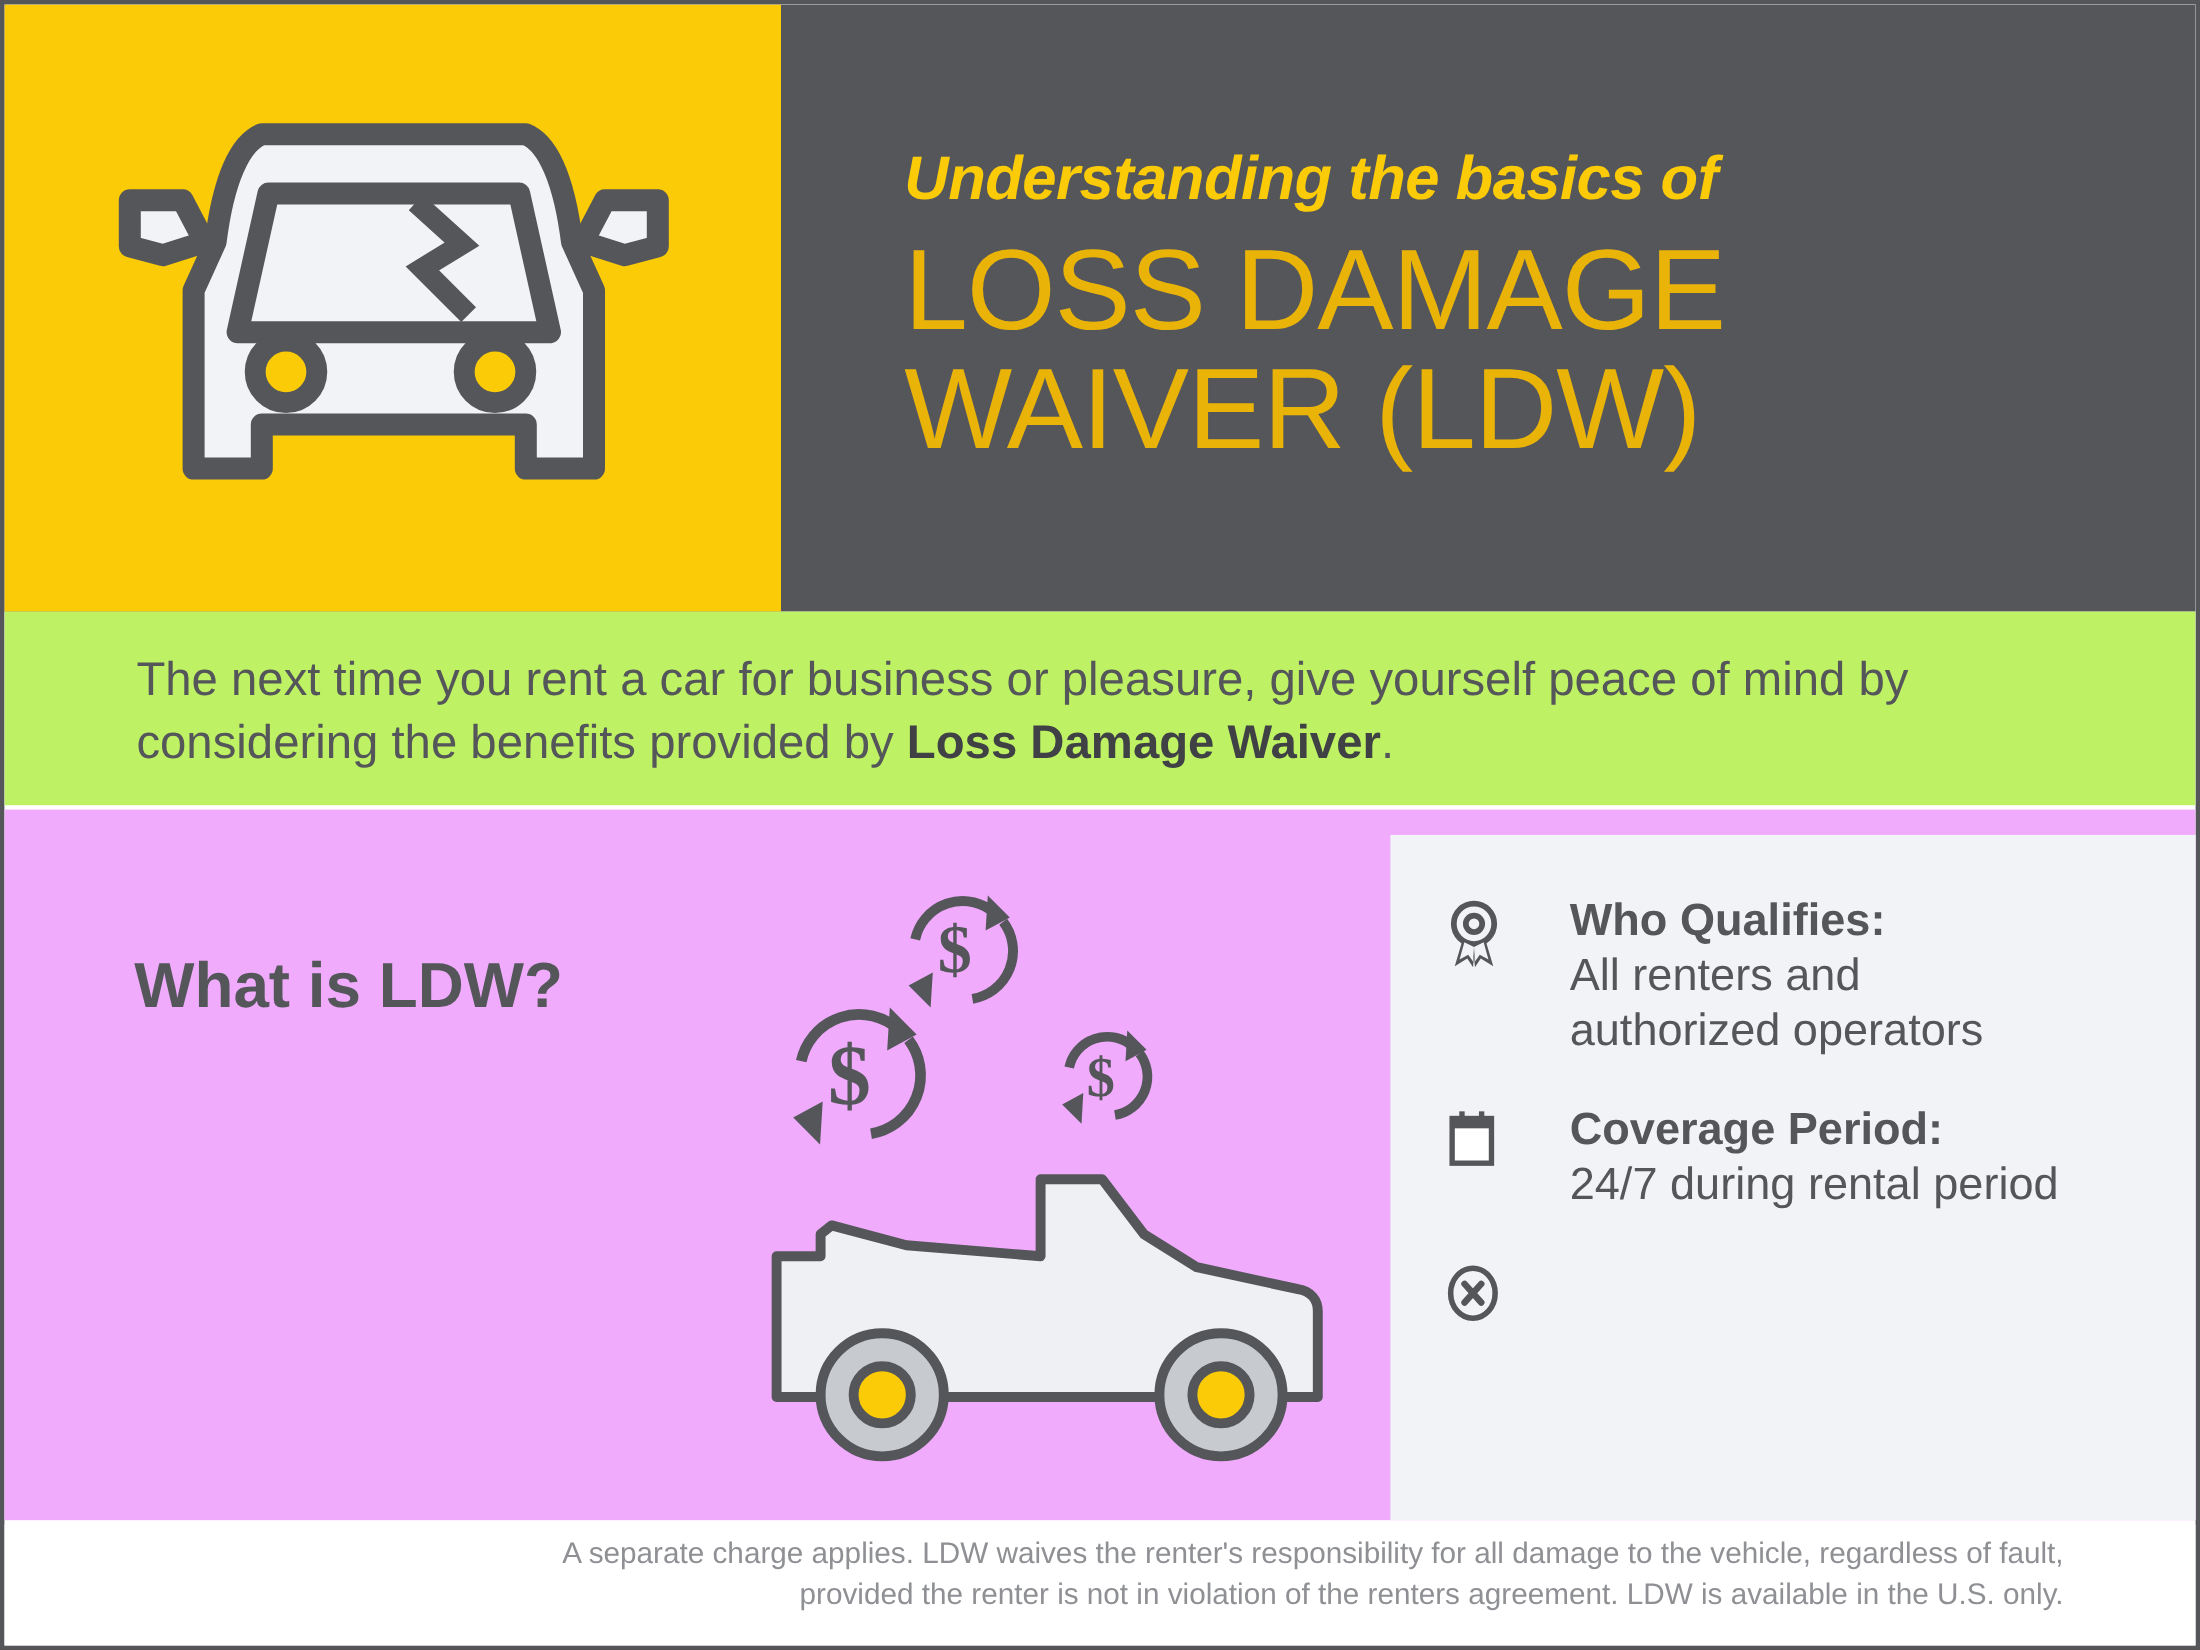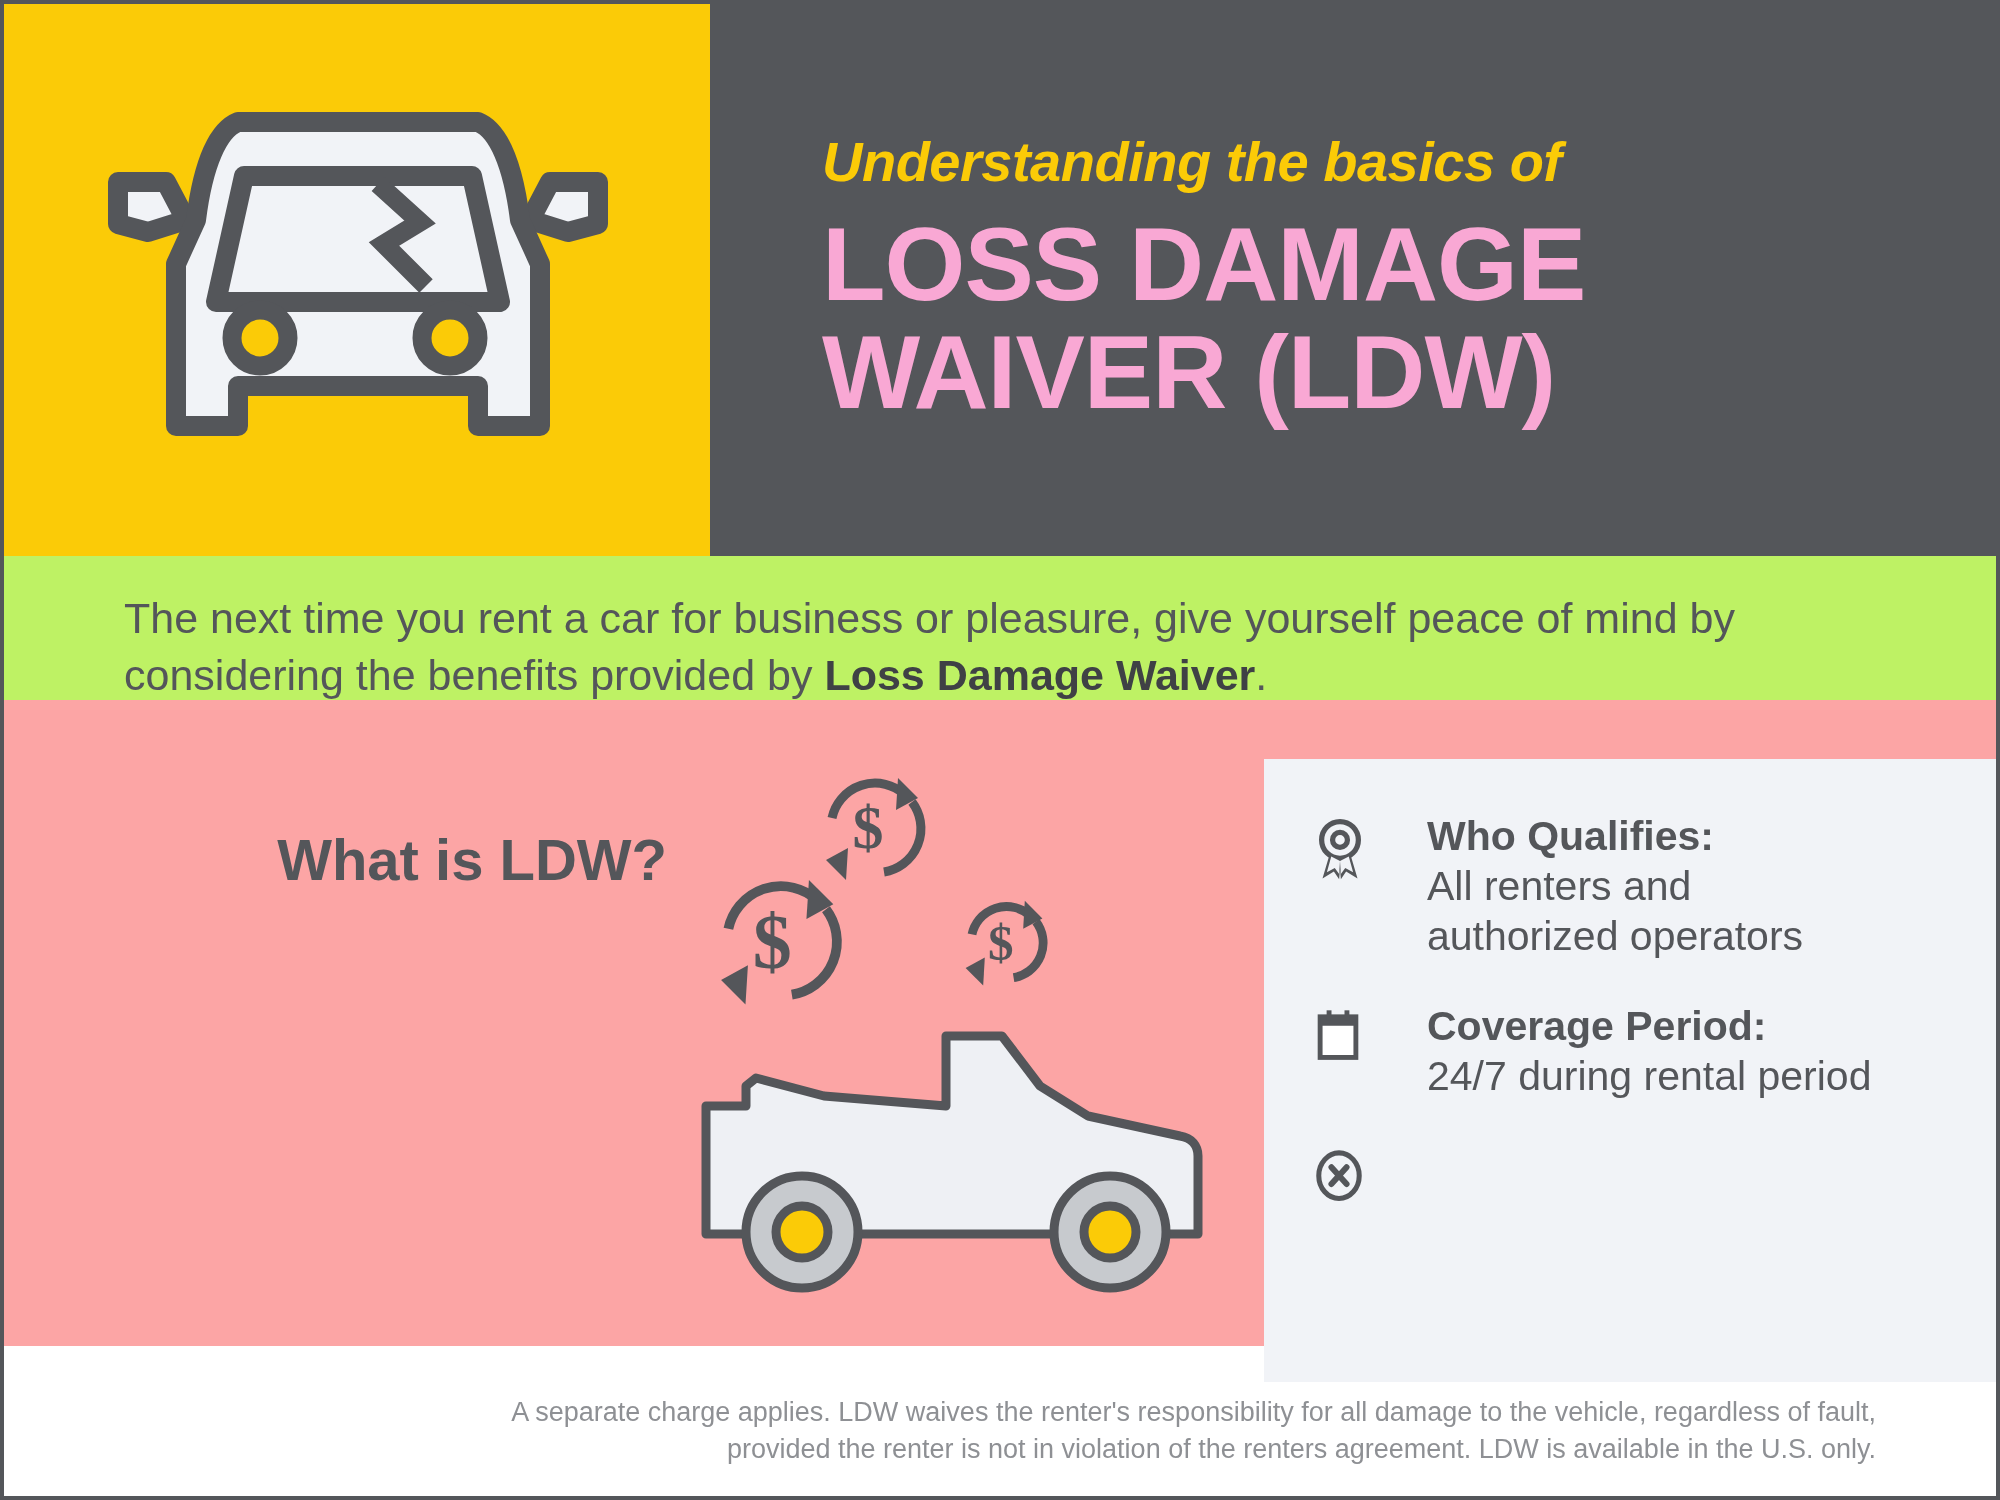--- a/index.html
+++ b/index.html
@@ -47,22 +47,22 @@
     font-size:56px;
     font-style:italic;
     font-weight:bold;
     color:#FBCB07;
     letter-spacing:-0.5px;
     line-height:1.05;
     margin-bottom:18px;
   }
   .main-title{
     font-size:104px;
-    font-weight:bold;
-    color:#f9a8d4;
+    font-weight:normal;
+    color:#eab308;
     line-height:1.04;
     letter-spacing:-1px;
     white-space:pre-line;
   }
 
   
   .intro-band{
     position:absolute; left:0; top:552px;
     width:1992px; height:176px;
     background:#bef264;
@@ -72,24 +72,23 @@
   .intro-text{
     font-size:43px;
     color:#54565a;
     line-height:1.33;
     font-weight:400;
   }
   .intro-text b{font-weight:bold;color:#3f4145;}
 
   
   .main{
-    position:absolute; left:0; top:696px;
+    position:absolute; left:0; top:732px;
     width:1992px; height:646px;
-    background:#fca5a5;
-    text-align:right;
+    background:#f0abfc;
   }
   .left-col{
     position:absolute; left:118px; top:130px;
     width:545px;
   }
   .what-title{
     font-size:58px;
     font-weight:bold;
     color:#54565a;
     margin:0 0 26px 0;

